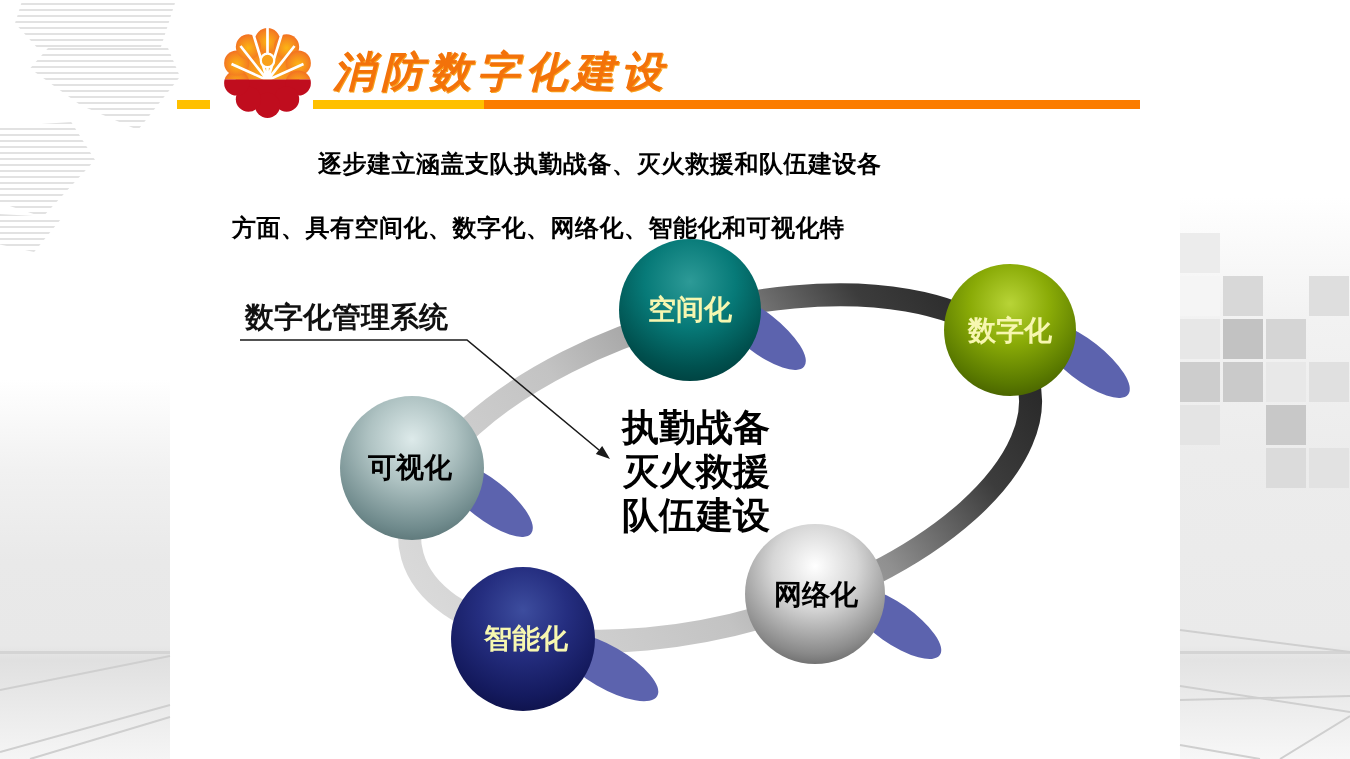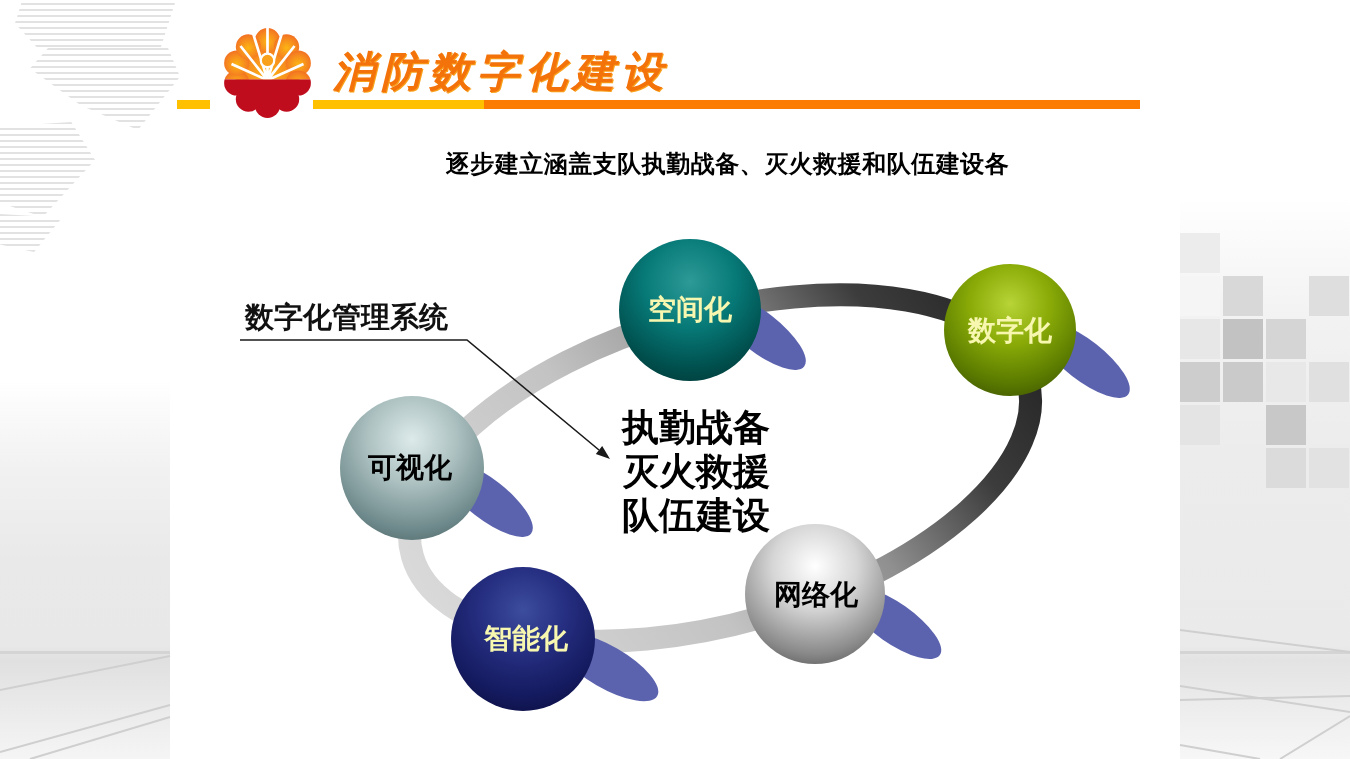--- a/index.html
+++ b/index.html
@@ -1,18 +1,18 @@
 <!DOCTYPE html>
 <html><head>
 <meta charset="utf-8">
 <style>
   html,body{margin:0;padding:0;background:#fff;}
   .slide{
     position:relative;width:1350px;height:759px;overflow:hidden;
-    background:#ffffff;font-family:"Liberation Sans",sans-serif;text-align:center;
+    background:#ffffff;font-family:"Liberation Sans",sans-serif;
   }
   
   .strip-left{
     position:absolute;left:0;top:0;width:170px;height:759px;
     background:linear-gradient(180deg,#ffffff 0%,#ffffff 50%,#f1f1f1 62%,#e9e9e9 74%,#e8e8e8 85%,#e0e0e0 87%,#f5f5f5 100%);
   }
   .strip-right{
     position:absolute;left:1180px;top:0;width:170px;height:759px;
     background:linear-gradient(180deg,#ffffff 0%,#ffffff 26%,#f2f2f2 42%,#ececec 60%,#eaeaea 85%,#e3e3e3 87%,#f7f7f7 100%);
   }
@@ -125,20 +125,21 @@
     </g>
   </svg>
 
   <div class="page-title">消防数字化建设</div>
   <div class="bar bar-y1"></div>
   <div class="bar bar-y2"></div>
   <div class="bar bar-o"></div>
 
   <div class="para">
     <div class="indent">逐步建立涵盖支队执勤战备、灭火救援和队伍建设各</div>
+    <div>方面、具有空间化、数字化、网络化、智能化和可视化特</div>
   </div>
 
   <svg class="diagram" viewBox="0 0 1350 759">
     <defs>
       <linearGradient id="ringGrad" gradientUnits="userSpaceOnUse" x1="420" y1="560" x2="1040" y2="340">
         <stop offset="0%" stop-color="#d9d9d9"></stop>
         <stop offset="35%" stop-color="#c3c3c3"></stop>
         <stop offset="60%" stop-color="#909090"></stop>
         <stop offset="80%" stop-color="#3c3c3c"></stop>
         <stop offset="100%" stop-color="#222222"></stop>

